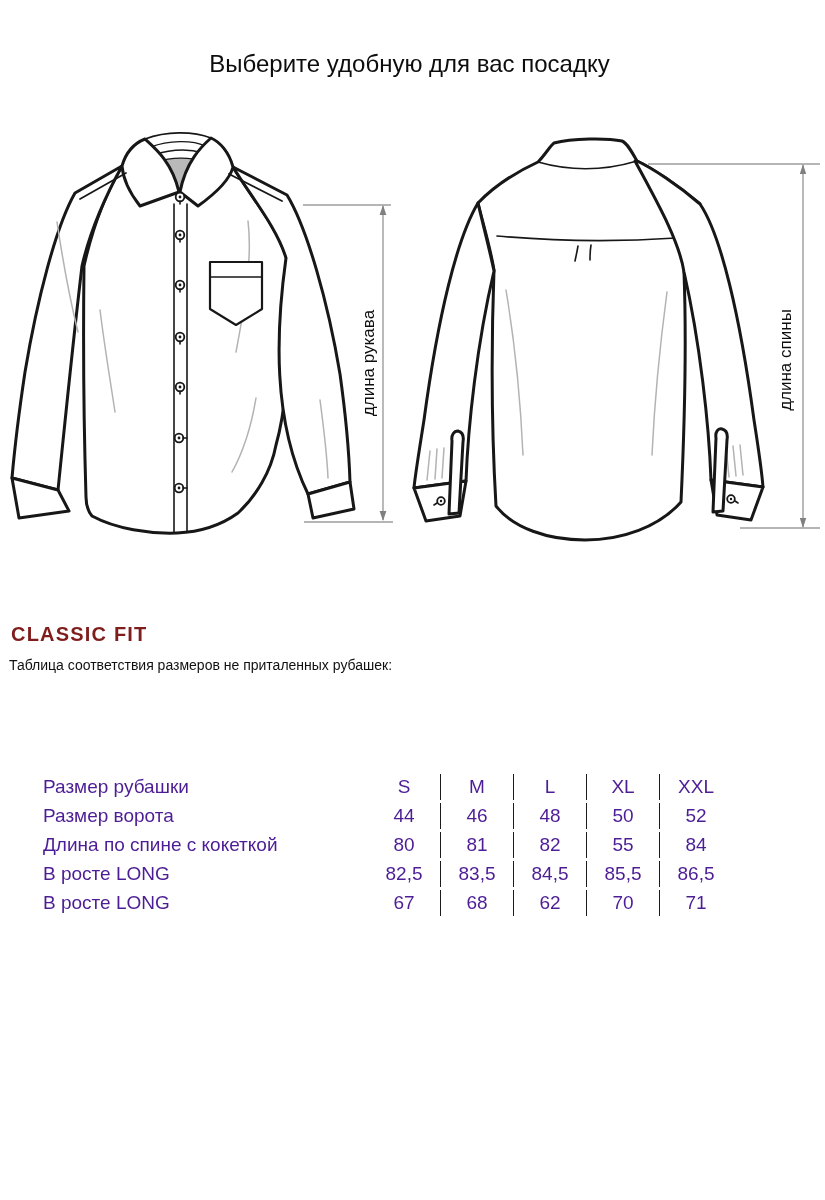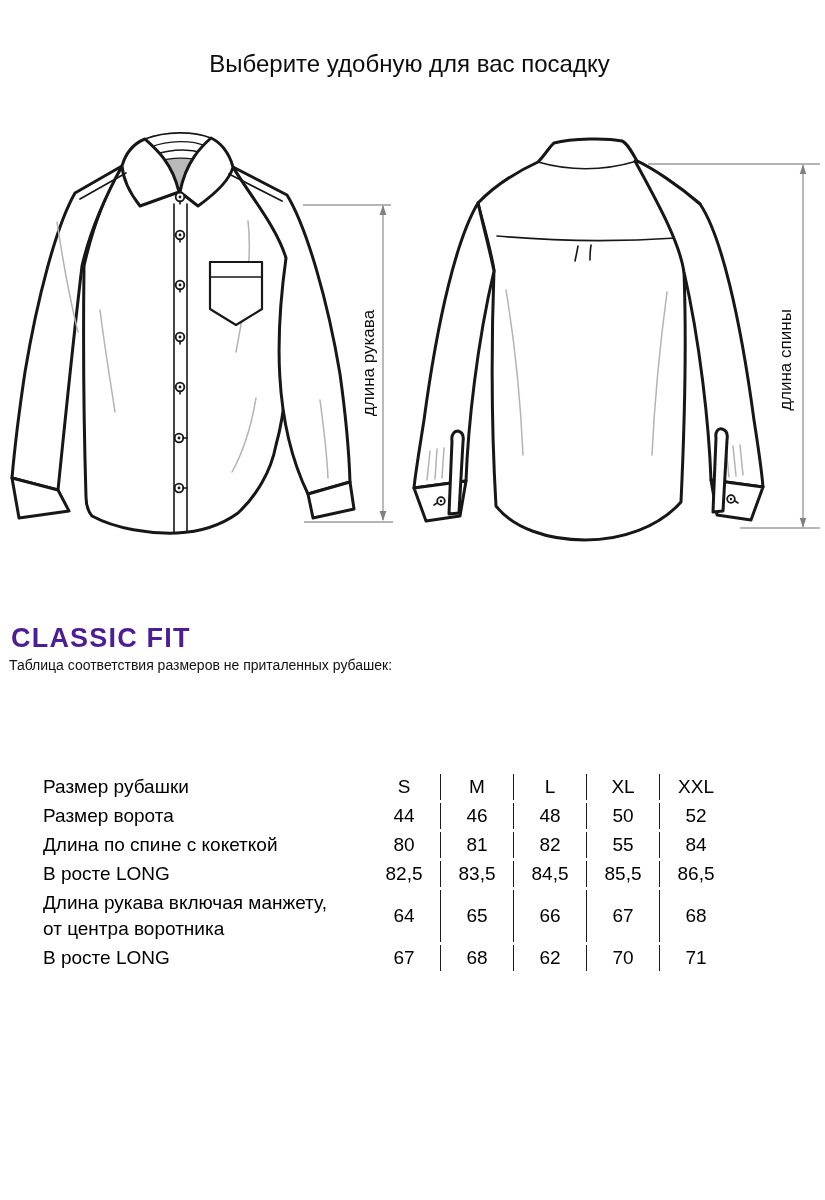--- a/index.html
+++ b/index.html
@@ -6,30 +6,30 @@
   body{
     width:825px;height:1200px;position:relative;background:#ffffff;
     font-family:"Liberation Sans", sans-serif;color:#0f0f0f;overflow:hidden;
   }
   .page-title{
     position:absolute;top:50px;left:0;width:819px;text-align:center;
     font-size:24px;font-weight:400;color:#0d0d0d;
   }
   .drawing{position:absolute;left:0;top:0;width:825px;height:570px;}
   .fit-heading{
-    position:absolute;left:11px;top:623px;font-size:27px;font-weight:700;
-    letter-spacing:1.2px;color:#4c1d95;
+    position:absolute;left:11px;top:623px;font-size:20px;font-weight:700;
+    letter-spacing:1.2px;color:#7f1d1d;
   }
   .fit-subtitle{
     position:absolute;left:9px;top:657px;font-size:14px;color:#111111;
   }
   table.size-table{
     position:absolute;left:43px;top:771px;
     border-collapse:separate;border-spacing:0 3px;
-    font-size:19px;color:#000000;
+    font-size:19px;color:#4c1d95;
   }
   table.size-table td{padding:0;height:26px;vertical-align:middle;line-height:26px;}
   table.size-table td.lbl{width:325px;text-align:left;white-space:pre-line;}
   table.size-table td.val{width:72px;text-align:center;}
   table.size-table td.vb{border-left:1.4px solid #1b1b1b;}
   
   .outline{fill:#ffffff;stroke:#171717;stroke-width:3;stroke-linejoin:round;stroke-linecap:round;}
   .seam{fill:none;stroke:#171717;stroke-width:1.7;stroke-linecap:round;}
   .thin{fill:none;stroke:#171717;stroke-width:1.6;stroke-linecap:round;}
   .crease{fill:none;stroke:#b3b3b3;stroke-width:1.5;stroke-linecap:round;}
@@ -247,29 +247,20 @@
       </tr>
       <tr>
         <td class="lbl">В росте LONG</td>
         <td class="val">82,5</td>
         <td class="val vb">83,5</td>
         <td class="val vb">84,5</td>
         <td class="val vb">85,5</td>
         <td class="val vb">86,5</td>
       </tr>
       <tr>
-        <td class="lbl">Длина рукава включая манжету,
-от центра воротника</td>
-        <td class="val">64</td>
-        <td class="val vb">65</td>
-        <td class="val vb">66</td>
-        <td class="val vb">67</td>
-        <td class="val vb">68</td>
-      </tr>
-      <tr>
         <td class="lbl">В росте LONG</td>
         <td class="val">67</td>
         <td class="val vb">68</td>
         <td class="val vb">62</td>
         <td class="val vb">70</td>
         <td class="val vb">71</td>
       </tr>
     </tbody>
 </table>
 

